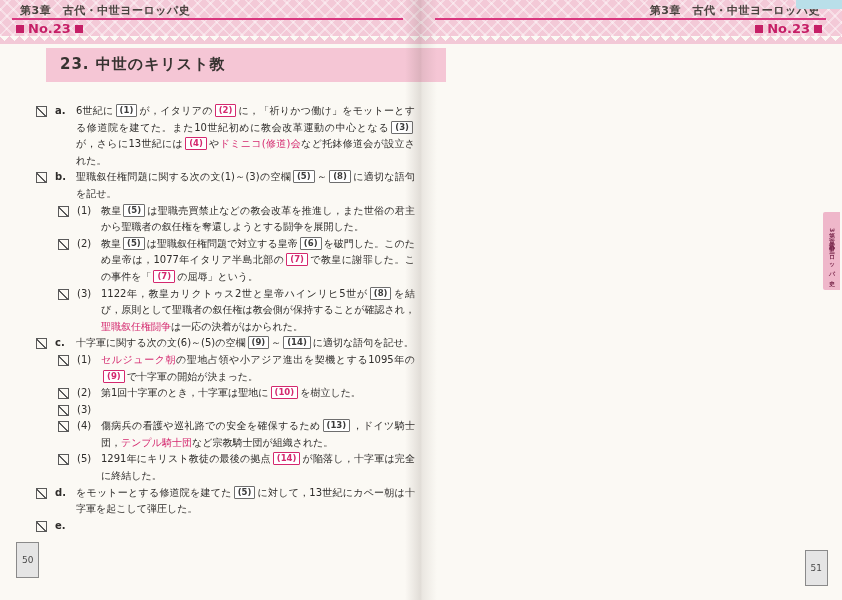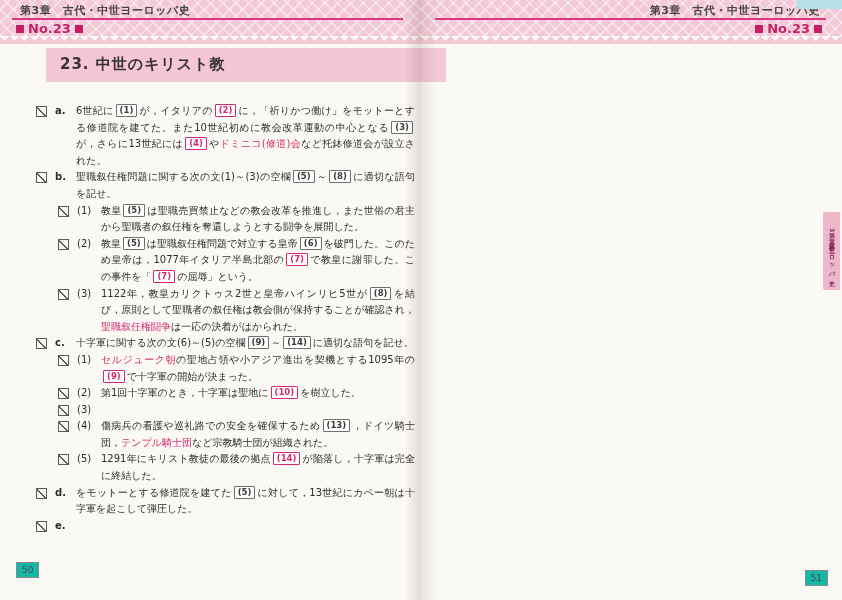--- a/index.html
+++ b/index.html
@@ -51,22 +51,22 @@
     background-image:linear-gradient(45deg,transparent 44%,#5a5a5a 44%,#5a5a5a 52%,transparent 52%);}
   .lab{flex:none;min-width:21px;font-weight:bold;color:#2f2d2b;}
   .lab.par{min-width:24px;font-weight:normal;}
   .bd{font-weight:normal;}
   .pk{font-weight:normal;color:#d4286e;}
   .nbox{display:inline-block;border:1.2px solid #6e6e6e;background:#fff;border-radius:1px;
     font-size:8.5px;line-height:11px;padding:0 3px;margin:0 2px;vertical-align:1px;color:#3a3a3a;font-weight:bold;}
   .nbox.pink{border-color:#d4286e;color:#d4286e;}
 
   
-  .pageno{position:absolute;border:1px solid #8a8a8a;background:#14b8a6;font-size:9px;color:#4a4a4a;
-    padding:2px 5px;line-height:10px;}
+  .pageno{position:absolute;border:1px solid #8a8a8a;background:#e5e5e5;font-size:9px;color:#4a4a4a;
+    padding:12px 5px;line-height:10px;}
   .pageno.pl{left:16px;bottom:22px;}
   .pageno.pr{right:14px;bottom:14px;}
 
   
   .side-tab{position:absolute;right:2px;top:212px;width:17px;height:78px;background:#efb7ca;
     writing-mode:vertical-rl;font-size:6px;font-weight:bold;color:#7c2a4e;
     display:flex;align-items:center;justify-content:center;letter-spacing:1px;border-radius:2px 0 0 2px;}
 </style>
 </head>
 <body>

